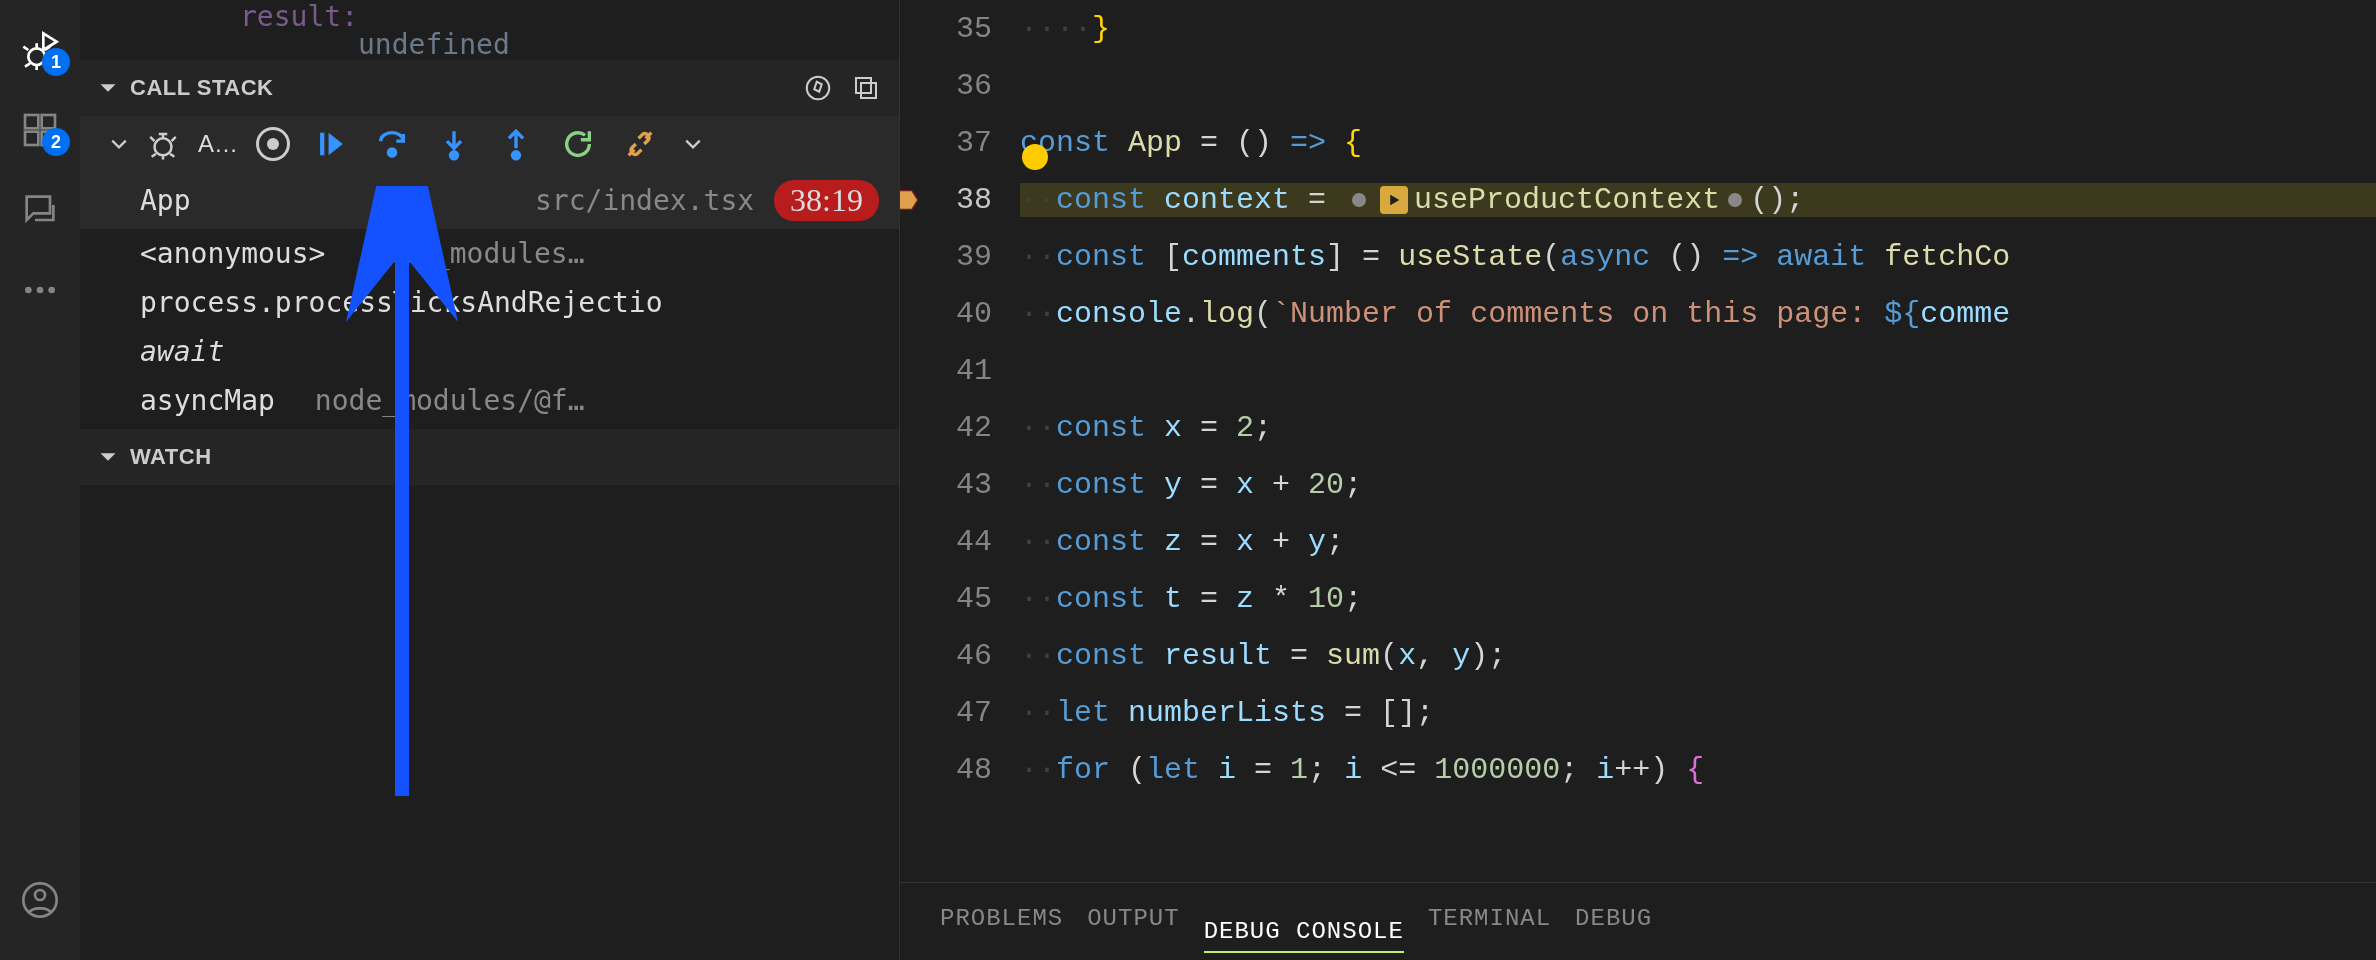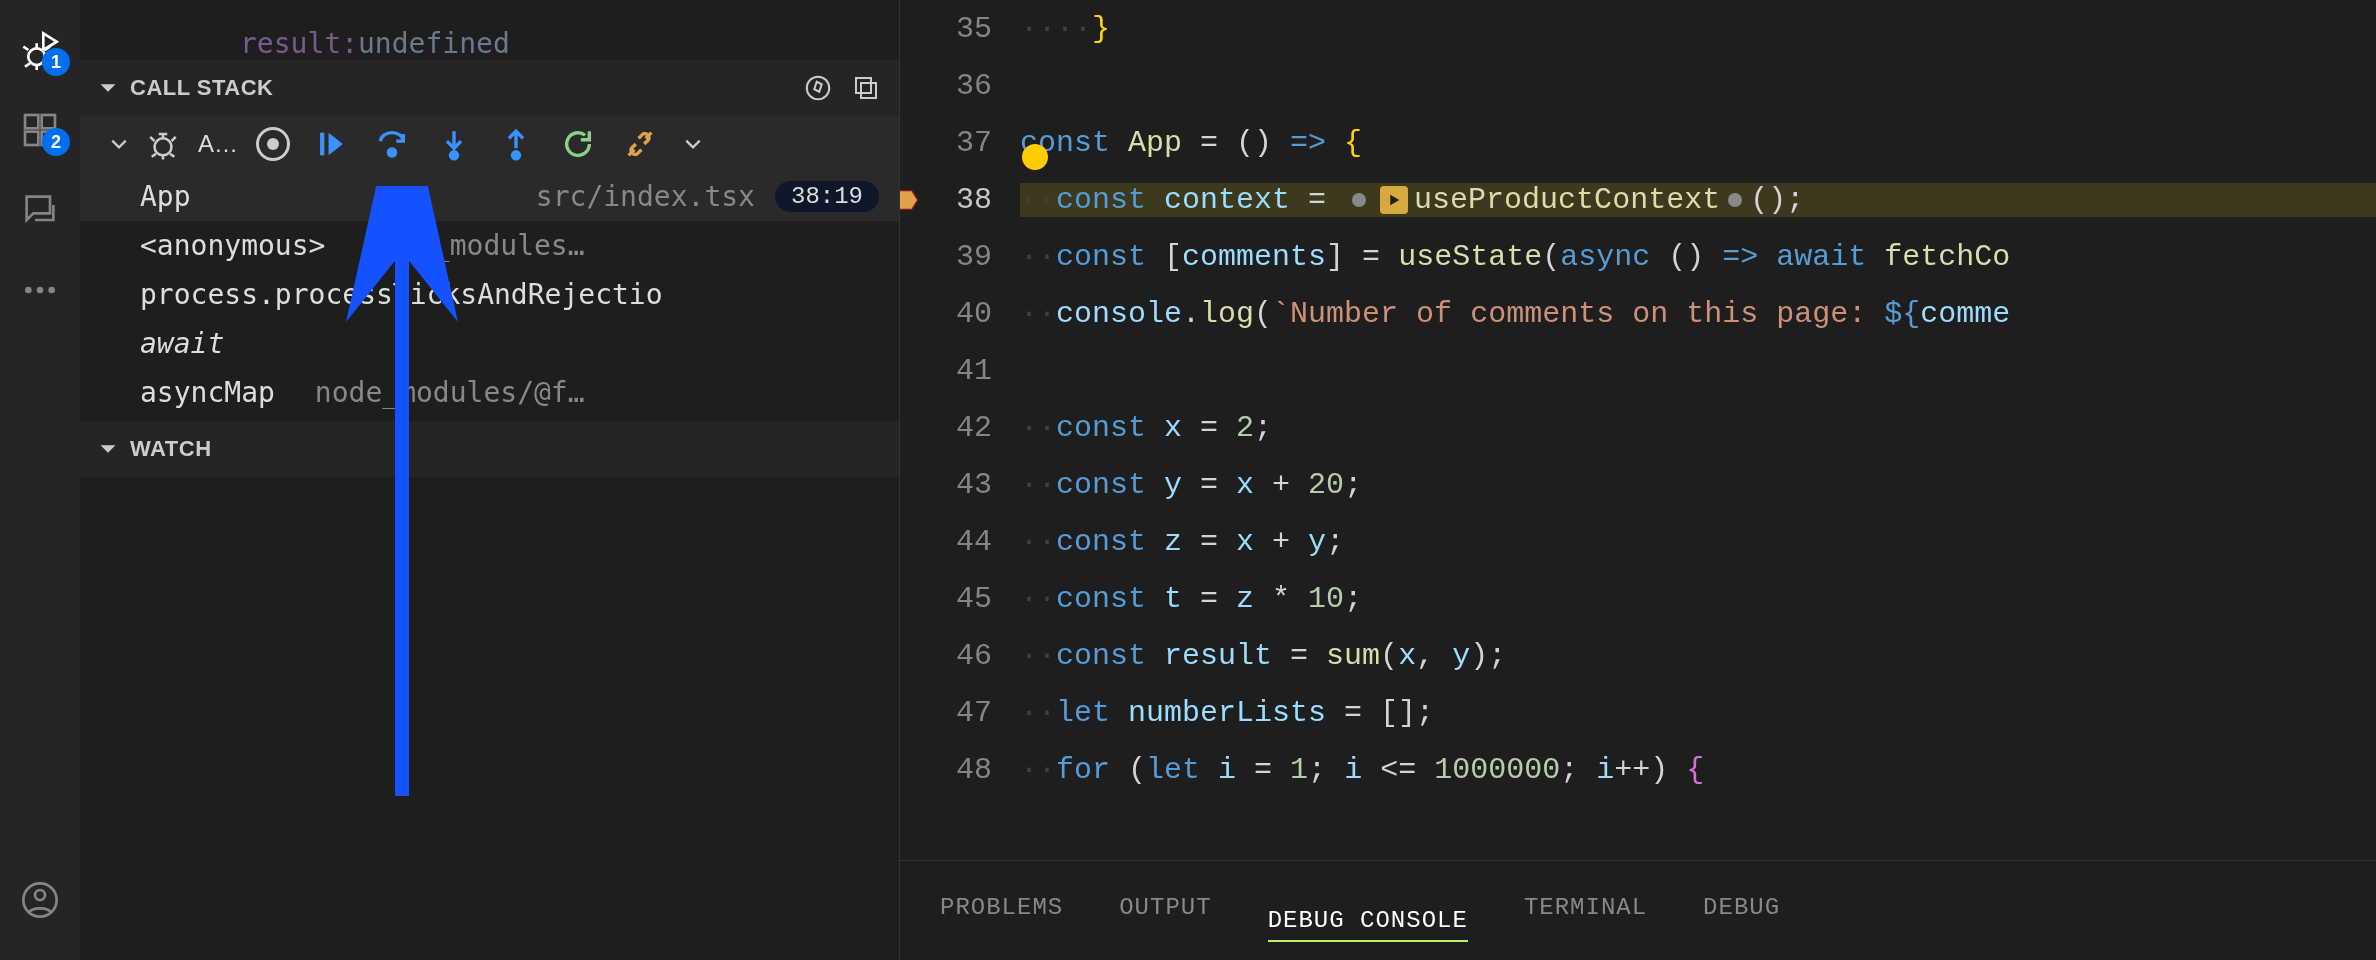--- a/index.html
+++ b/index.html
@@ -42,21 +42,21 @@
   
   .sidebar {
     width: 820px;
     background: #1e1e1e;
     display: flex; flex-direction: column;
     border-right: 1px solid #333;
   }
   .faded-top {
     height: 60px; padding-left: 160px;
     font-family: Menlo, Monaco, monospace;
-    font-size: 28px; color: #555; display:flex; align-items:flex-end;
+    font-size: 28px; color: #555; display:flex; align-items:flex-start;
     white-space: nowrap; overflow: hidden;
   }
   .faded-top .k { color: #7a5a8a; }
   .faded-top .v { color: #6a7a8a; margin-top: 28px; }
 
   .section-header {
     display: flex; align-items: center;
     height: 56px; padding: 0 18px; gap: 12px;
     font-size: 22px; font-weight: 700; letter-spacing: 0.5px;
     color: #ccc; background: #252526;
@@ -83,21 +83,21 @@
 
   .stack-row {
     display:flex; align-items:center; gap:20px;
     padding: 8px 20px 8px 60px; font-size: 28px;
     font-family: Menlo, Monaco, monospace;
   }
   .stack-row.active { background:#2a2a2a; }
   .stack-fn { color:#ddd; font-style: normal;}
   .stack-fn.italic { font-style: italic; }
   .stack-loc { color:#888; margin-left:auto; overflow:hidden; white-space:nowrap; text-overflow:ellipsis; }
-  .pill { background:#0f172a; color:#ddd; border-radius:20px; padding:2px 16px; font-size:24px; font-family:Liberation Mono, monospace;}
+  .pill { background:#b91c1c; color:#ddd; border-radius:20px; padding:2px 16px; font-size:32px; font-family:Liberation Serif, serif;}
   .stack-loc.left { margin-left: 10px; }
 
   
   .editor {
     flex:1; background:#1e1e1e; display:flex; flex-direction:column;
     font-family: Menlo, Monaco, "Courier New", monospace;
     position: relative;
   }
   .code-area { flex:1; overflow:hidden; }
   .code-line { display:flex; align-items:center; height:57px; font-size:30px; white-space:pre; }
@@ -132,21 +132,21 @@
   }
   .inline-run {
     display:inline-flex; align-items:center; justify-content:center;
     width:28px; height:28px; background:#d8a93e; border-radius:4px;
     margin: 0 6px; vertical-align:middle;
   }
   .inline-run svg { width:18px; height:18px; color:#1e1e1e; }
   .gray-dot { display:inline-block; width:14px; height:14px; background:#888; border-radius:50%; margin:0 8px; vertical-align:middle;}
 
   .bottom-panel {
-    height: 100px; display:flex; align-items:center; gap:56px;
+    height: 78px; display:flex; align-items:center; gap:24px;
     padding: 0 40px; border-top:1px solid #333;
     font-size:24px; letter-spacing:1px;
   }
   .panel-tab { color:#888; cursor:pointer; padding-bottom:6px;}
   .panel-tab.active { color:#fff; border-bottom:2px solid #bef264;margin-top:28px;}
 
   
   .annotation-arrow {
     position:absolute; left: 342px; top: 186px; pointer-events:none;
   }

